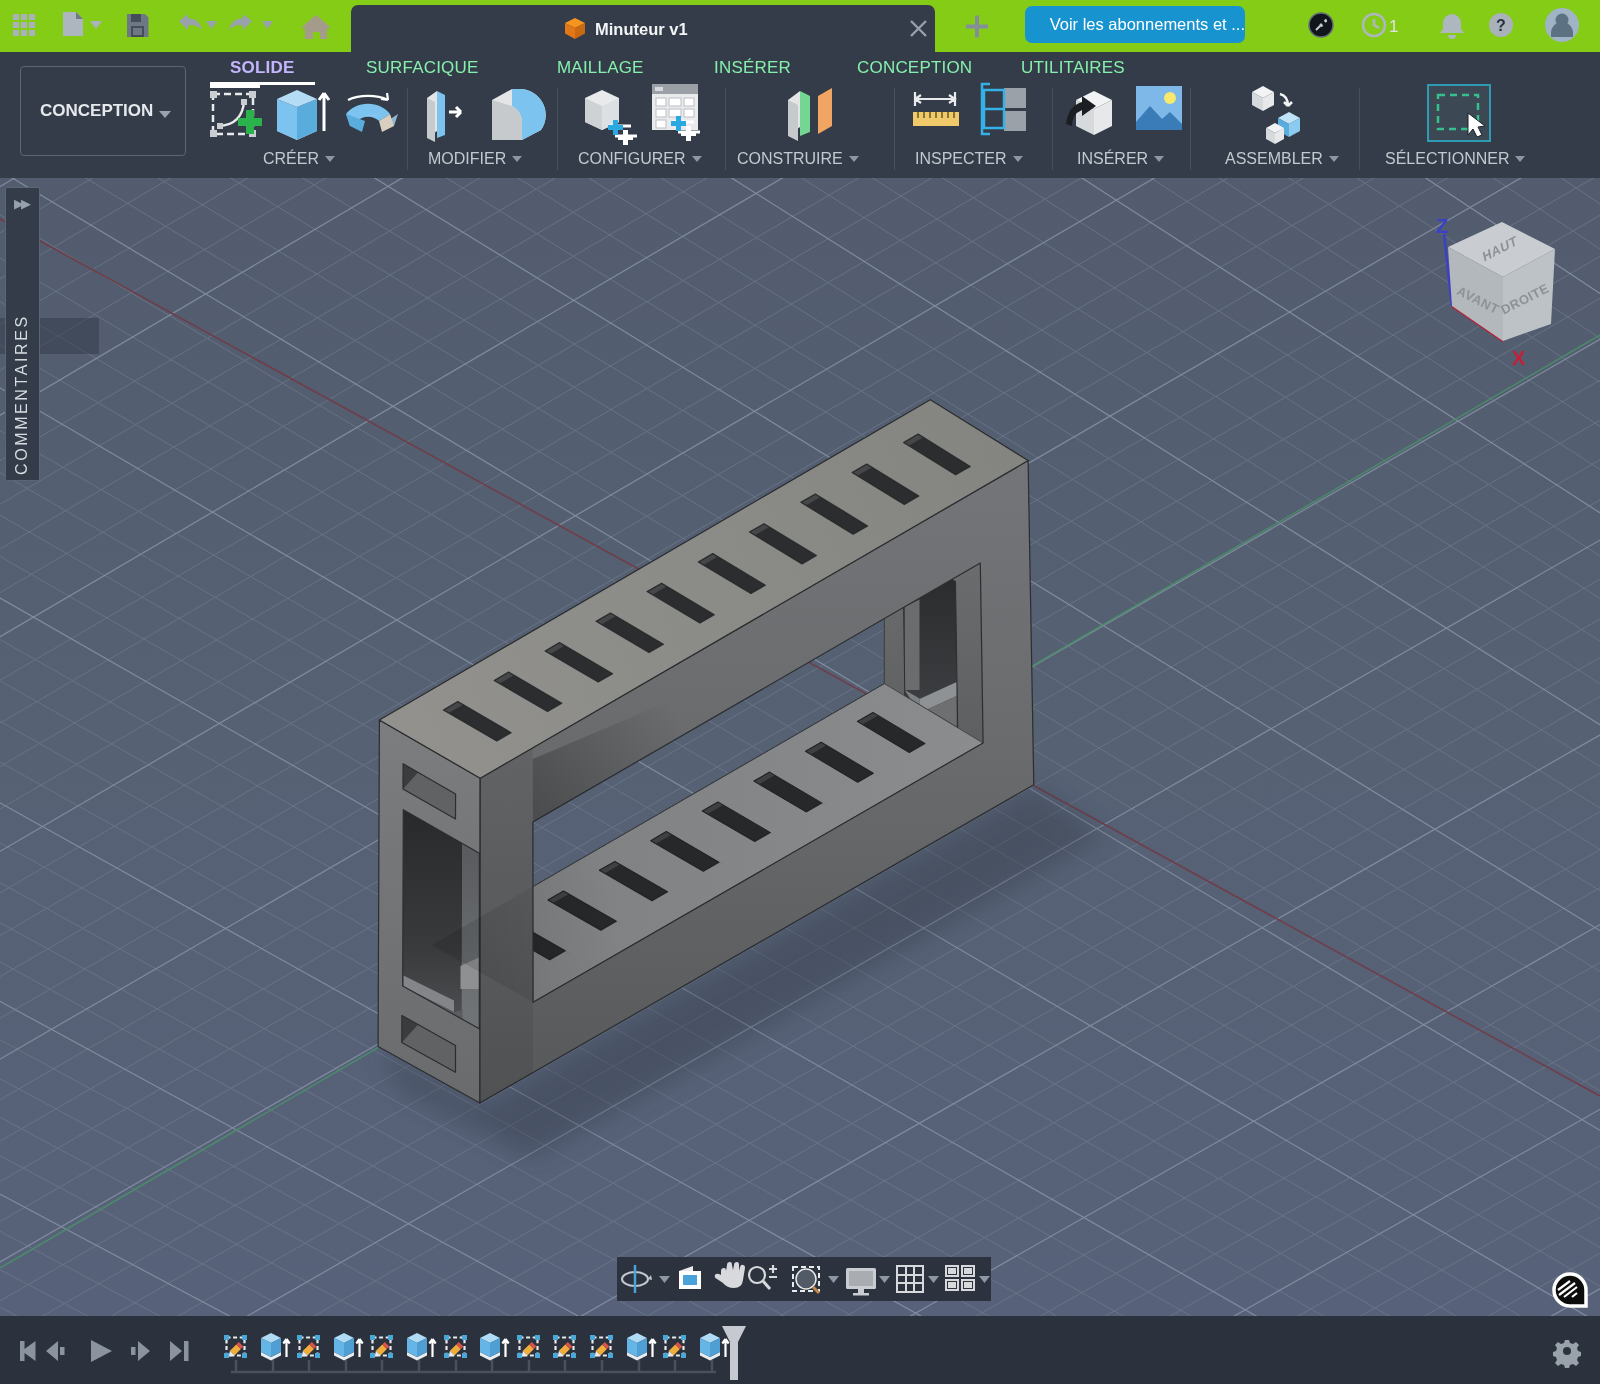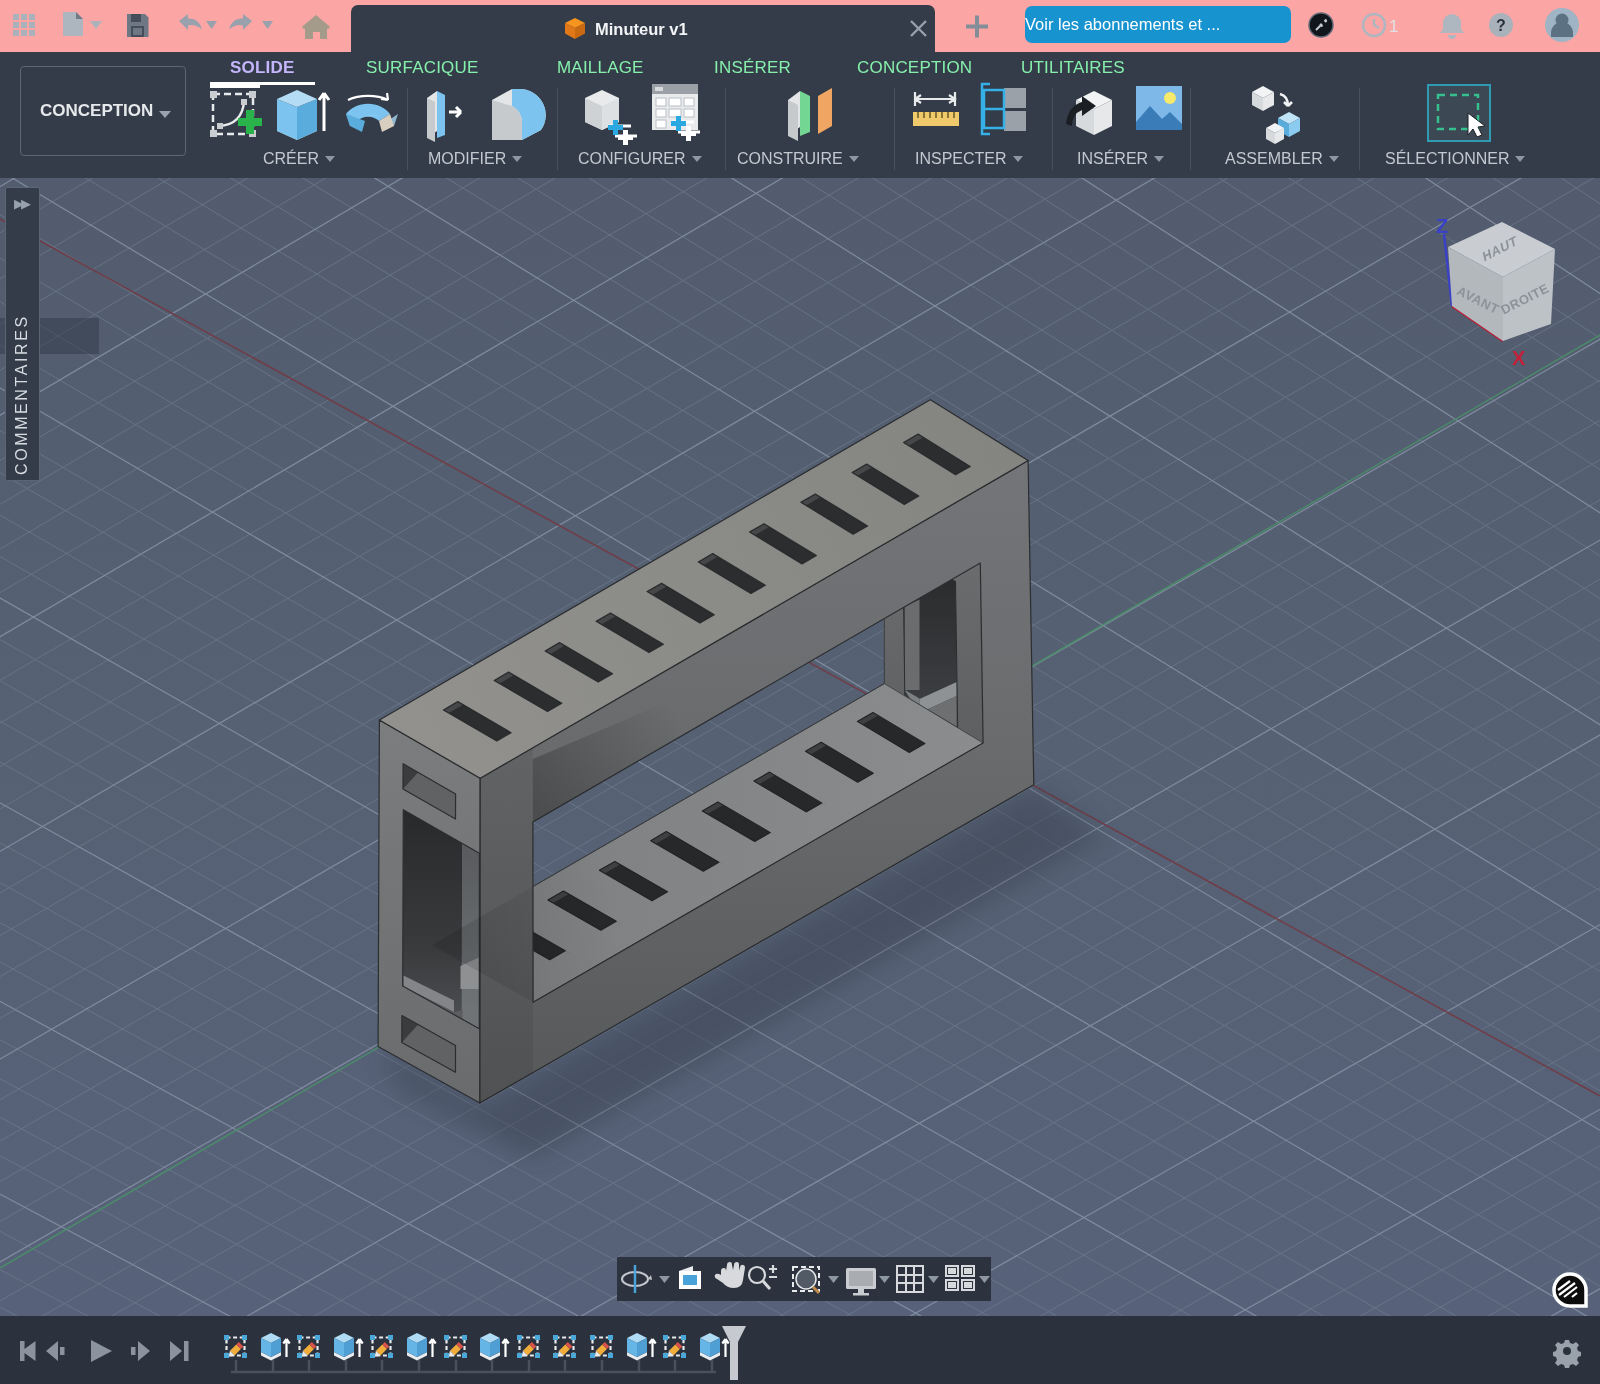--- a/index.html
+++ b/index.html
@@ -1,17 +1,17 @@
 <!DOCTYPE html>
 <html><head><meta charset="utf-8">
 <style>
 *{margin:0;padding:0;box-sizing:border-box}
 html,body{width:1600px;height:1384px;overflow:hidden;background:#39414e;font-family:"Liberation Sans",sans-serif;-webkit-font-smoothing:antialiased}
 .abs{position:absolute}
-#topbar{position:absolute;left:0;top:0;width:1600px;height:52px;background:#fca5a5}
+#topbar{position:absolute;left:0;top:0;width:1600px;height:52px;background:#84cc16}
 #tab{position:absolute;left:351px;top:5px;width:584px;height:47px;background:#333c48;border-radius:7px 7px 0 0}
 #ribbon{position:absolute;left:0;top:52px;width:1600px;height:126px;background:#333c48}
 .rtab{position:absolute;top:56px;height:24px;line-height:24px;color:#86efac;font-size:17px;letter-spacing:.2px}
 .rtab.active{color:#c4b5fd;font-weight:bold}
 .runder{position:absolute;top:82px;height:3px;background:#fff}
 .glabel{position:absolute;top:149px;height:20px;line-height:20px;font-size:16px;color:#c3c9d0;white-space:nowrap;text-align:left}
 .glabel .car{display:inline-block;vertical-align:2px;margin-left:6px;width:0;height:0;border-left:5px solid transparent;border-right:5px solid transparent;border-top:6px solid #8d97a3}
 .gsep{position:absolute;top:88px;height:82px;width:1px;background:#46505e}
 #conception{position:absolute;left:20px;top:66px;width:166px;height:90px;border:1.5px solid #5c6774;border-radius:4px;color:#e6e9ec;font-size:17px;font-weight:bold}
 #conception span{position:absolute;left:19px;top:34px}
@@ -63,21 +63,21 @@
 <svg class="abs" style="left:351px;top:0" width="640" height="52">
  <g transform="translate(214,18)">
         <path d="M10 0 L20 5 L10 10 L0 5 Z" fill="#f7941e"></path>
         <path d="M0 5 L10 10 L10 21 L0 15.5 Z" fill="#e07818"></path>
         <path d="M20 5 L10 10 L10 21 L20 15.5 Z" fill="#c96a12"></path>
       </g>
  <text x="244" y="35" font-size="16.5" font-weight="bold" fill="#f2f4f6">Minuteur v1</text>
  <path d="M560 21 l15 15 m0 -15 l-15 15" stroke="#97a0ab" stroke-width="2.4"></path>
  <path d="M615 26.5 h22 m-11 -11 v22" stroke="#848e99" stroke-width="4"></path>
 </svg>
-<div class="abs" style="left:1025px;top:6px;width:266px;height:37px;background:#1793d0;border-radius:7px;color:#fff;font-size:16.5px;text-align:left;line-height:37px">Voir les abonnements et ...</div>
+<div class="abs" style="left:1025px;top:6px;width:220px;height:37px;background:#1793d0;border-radius:7px;color:#fff;font-size:16.5px;text-align:right;line-height:37px">Voir les abonnements et ...</div>
 <svg class="abs" style="left:1300px;top:0" width="300" height="52">
  <circle cx="21" cy="25" r="12" fill="#11161d" stroke="#626b77" stroke-width="1.5"></circle>
  <path d="M16 30 l6 -6 m2.5 -2.5 l2 -2 m-6.5 4.5 l2.5 2.5 m2 -6.5 l2 2" stroke="#c6ccd3" stroke-width="2"></path>
  <circle cx="74" cy="25" r="11" fill="none" stroke="#aeb6c0" stroke-width="2.5"></circle>
  <path d="M74 19 v6 l5 3" stroke="#aeb6c0" stroke-width="2.5" fill="none"></path>
  <text x="89" y="32" font-size="17" fill="#dfe3e7">1</text>
  <path d="M152 14 a9 9 0 0 1 9 9 v6 l3 4 h-24 l3 -4 v-6 a9 9 0 0 1 9 -9 z M148 35 a4 4 0 0 0 8 0" fill="#aeb6c0"></path>
  <circle cx="201" cy="25" r="12" fill="#a9b1bb"></circle>
       <text x="196" y="31" font-size="16" font-weight="bold" fill="#2a313b">?</text>
  <circle cx="262" cy="25" r="17" fill="#9fb4c4"></circle>

